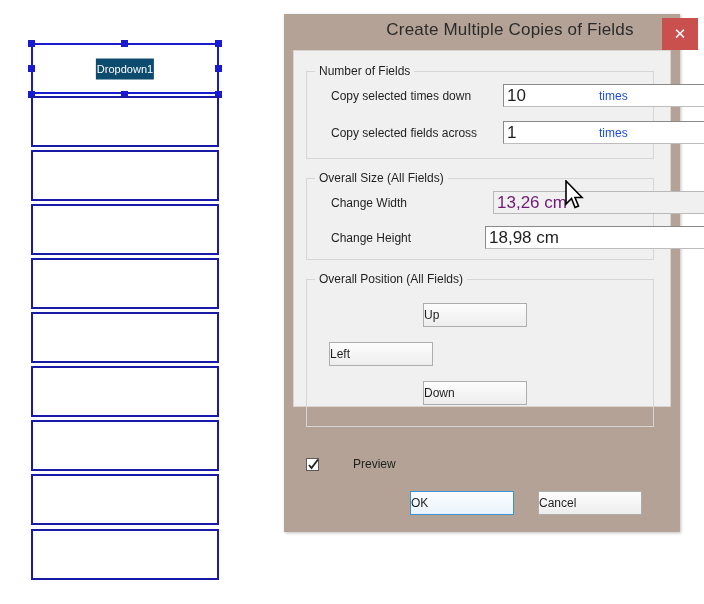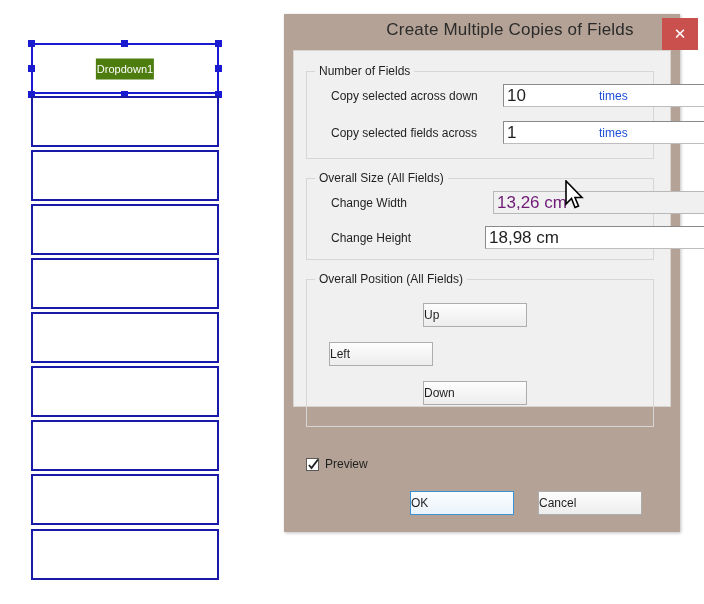--- a/index.html
+++ b/index.html
@@ -34,21 +34,21 @@
     box-sizing: border-box;
   }
   .field-box.selected {
     border-color: #1a1ad0;
   }
   .field-label {
     position: absolute;
     left: 50%;
     top: 50%;
     transform: translate(-50%, -50%);
-    background: #4d7c0f;
+    background: #0c4a6e;
     color: #ffffff;
     font-size: 11px;
     line-height: 13px;
     padding: 4px 1px;
     white-space: nowrap;
     font-family: "Liberation Sans", sans-serif;
   }
   .handle {
     position: absolute;
     width: 7px;
@@ -222,20 +222,21 @@
     background: linear-gradient(#fbfdff, #eaf3fb);
   }
 
   
   #preview-row {
     position: absolute;
     left: 12px;
     top: 406px;
     display: flex;
     align-items: center;
+    gap: 28px;
   }
   .cb-box {
     width: 13px;
     height: 13px;
     border: 1px solid #5a5a5a;
     background: #ffffff;
     position: relative;
     box-sizing: border-box;
   }
   .cb-box svg { position: absolute; left: 0; top: -1px; }
@@ -289,21 +290,21 @@
   <div id="titlebar">
     <div id="title-text">Create Multiple Copies of Fields</div>
     <div id="close-button">✕</div>
   </div>
 
   <div id="dialog-body">
 
     <div class="group" style="left:12px; top:20px; width:348px; height:88px">
       <span class="group-title">Number of Fields</span>
 
-      <span class="row-label" style="left:24px; top:17px">Copy selected across down</span>
+      <span class="row-label" style="left:24px; top:17px">Copy selected times down</span>
       <div class="spin-wrap" style="left:196px; top:12px; width:88px">
         <input class="spin-text" type="text" value="10" style="">
         <div class="spin-btns">
           <div class="spin-btn">
               <i class="arrow-up"></i>
             </div>
           <div class="spin-btn">
               <i class="arrow-down"></i>
             </div>
         </div>

